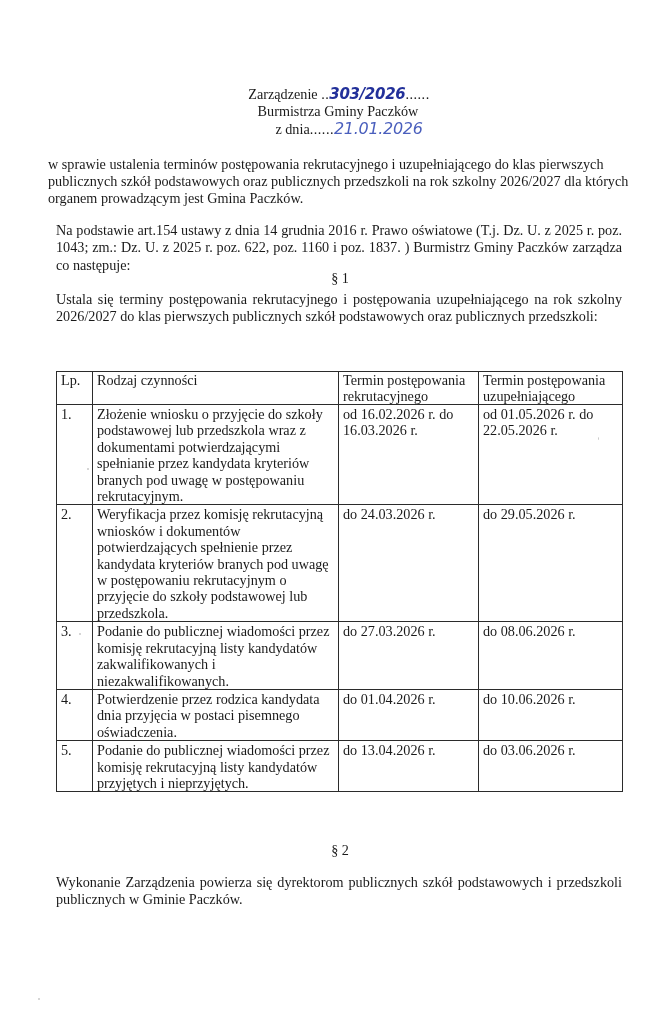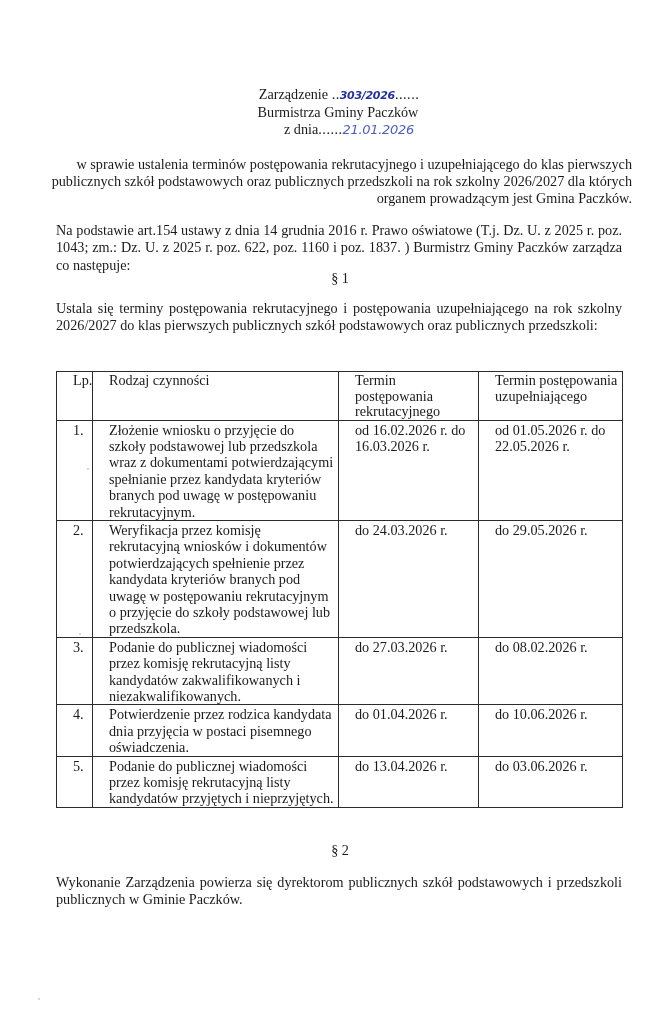--- a/index.html
+++ b/index.html
@@ -22,51 +22,51 @@
     .header .l1 { padding-left: 10px; }
     .header .l2 { padding-left: 8px; }
     .header .l3 { padding-left: 30px; }
     .hand {
       font-family: "DejaVu Sans", sans-serif;
       font-style: italic;
       color: #2a3f9e;
       font-size: 13px;
       letter-spacing: -0.3px;
     }
-    .hand.num { font-weight: bold; font-size: 11px; color: #22309a; }
-    .hand.date { font-size: 13px; color: #4a5fbd; }
+    .hand.num { font-weight: bold; font-size: 15px; color: #22309a; }
+    .hand.date { font-size: 16px; color: #4a5fbd; }
     .dots { letter-spacing: 0.5px; }
     .subject {
       position: absolute; top: 156px; left: 48px; width: 584px;
-      text-align: right; line-height: 17.2px;
+      text-align: left; line-height: 17.2px;
     }
     .para {
       position: absolute; left: 56px; width: 566px;
       text-align: justify; line-height: 17.3px;
     }
     .para.p1 { top: 222px; }
-    .para.p2 { top: 300px; }
+    .para.p2 { top: 291px; }
     .para.p3 { top: 874px; }
     .section {
       position: absolute; left: 0; width: 668px; text-align: center;
     }
     .section.s1 { top: 270px; padding-left: 6px; }
     .section.s2 { top: 842px; padding-left: 6px; }
     table.sched {
       position: absolute; left: 56px; top: 371px;
       width: 566px;
       border-collapse: collapse;
       table-layout: fixed;
       font-size: 14.2px;
       line-height: 16.4px;
     }
     table.sched th, table.sched td {
       border: 1.2px solid #2b2b2b;
       vertical-align: top;
-      padding: 1px 4px 0 16px;
+      padding: 1px 4px 0 4px;
       font-weight: normal;
       text-align: left;
     }
     table.sched th { padding-bottom: 0; line-height: 15.5px; }
     td.desc { text-align: justify; text-align-last: left; }
     col.c1 { width: 36px; }
     col.c2 { width: 246px; }
     col.c3 { width: 140px; }
     col.c4 { width: 144px; }
     td.term { text-align: justify; }
@@ -121,21 +121,21 @@
       <tr>
         <td>2.</td>
         <td class="desc">Weryfikacja przez komisję rekrutacyjną wniosków i dokumentów potwierdzających spełnienie przez kandydata kryteriów branych pod uwagę w postępowaniu rekrutacyjnym o przyjęcie do szkoły podstawowej lub przedszkola.</td>
         <td class="term">do 24.03.2026 r.</td>
         <td class="term">do 29.05.2026 r.</td>
       </tr>
       <tr>
         <td>3.</td>
         <td class="desc">Podanie do publicznej wiadomości przez komisję rekrutacyjną listy kandydatów zakwalifikowanych i niezakwalifikowanych.</td>
         <td class="term">do 27.03.2026 r.</td>
-        <td class="term">do 08.02.2026 r.</td>
+        <td class="term">do 08.06.2026 r.</td>
       </tr>
       <tr>
         <td>4.</td>
         <td class="desc">Potwierdzenie przez rodzica kandydata dnia przyjęcia w postaci pisemnego oświadczenia.</td>
         <td class="term">do 01.04.2026 r.</td>
         <td class="term">do 10.06.2026 r.</td>
       </tr>
       <tr>
         <td>5.</td>
         <td class="desc">Podanie do publicznej wiadomości przez komisję rekrutacyjną listy kandydatów przyjętych i nieprzyjętych.</td>

